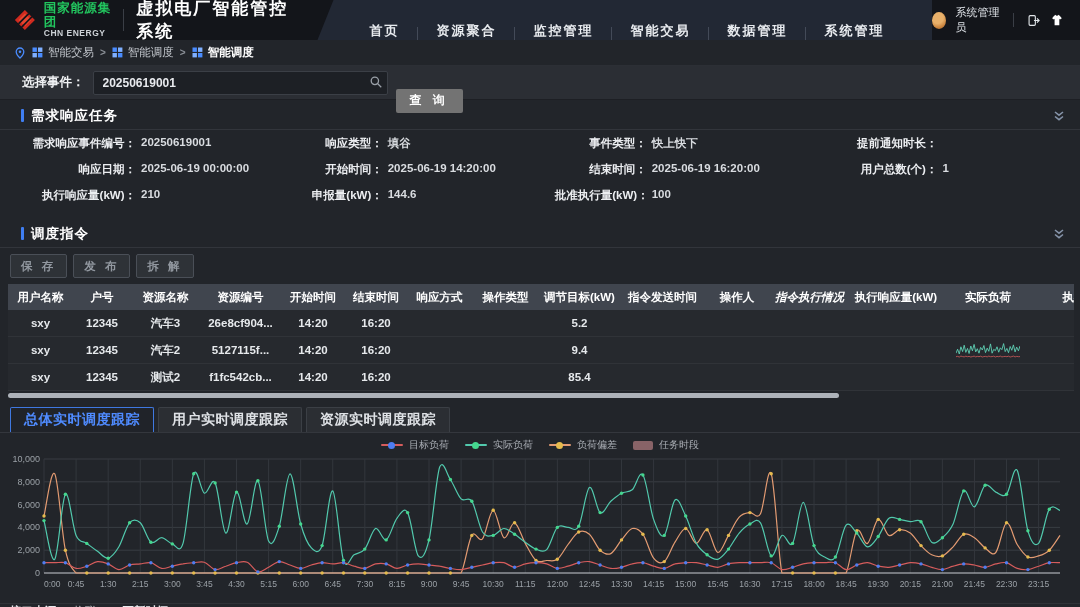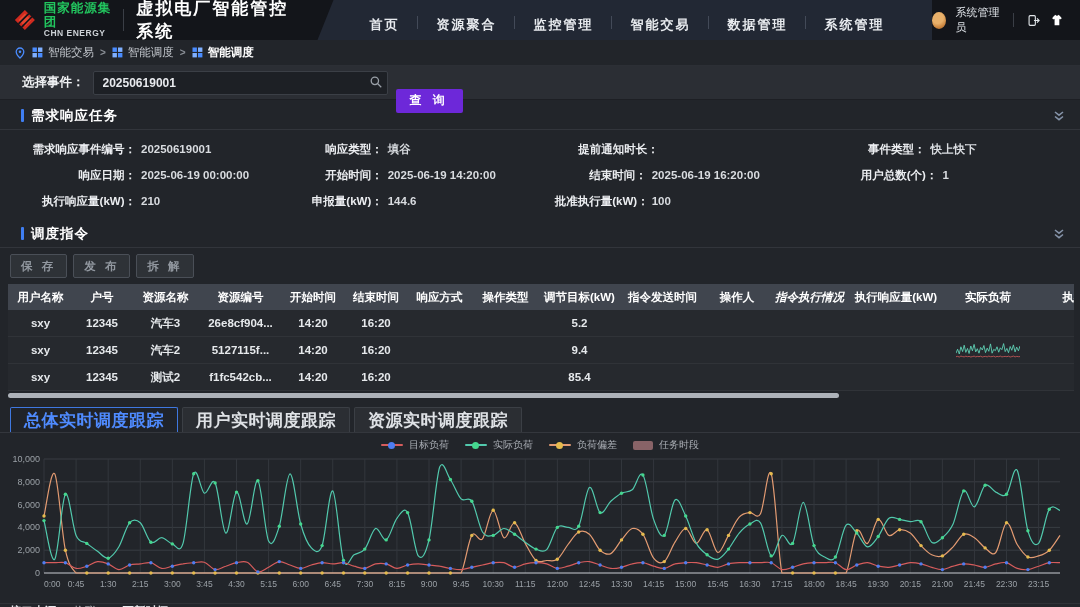--- a/index.html
+++ b/index.html
@@ -9,21 +9,21 @@
 
   
   .hdr { height:40px; background:#13151a; display:flex; align-items:center; flex:0 0 40px; }
   .brand { display:flex; align-items:center; padding-left:12px; }
   .logo { width:30px; height:30px; }
   .org { margin-left:6px; line-height:1.05; }
   .org-cn { font-size:12.5px; font-weight:bold; color:#22c55e; letter-spacing:1px; }
   .org-en { font-size:8.5px; color:#cdd1d6; font-weight:bold; letter-spacing:.5px; }
   .brand-div { width:1px; height:22px; background:#3a3e46; margin:0 12px 0 10px; }
   .app-title { font-size:17px; font-weight:bold; color:#fff; letter-spacing:2px; }
-  .nav { margin-left:18px; height:40px; display:flex; align-items:flex-start; background:#222834;
+  .nav { margin-left:18px; height:40px; display:flex; align-items:flex-end; background:#222834;
          padding:16px 30px 0 34px; clip-path:polygon(16px 0,100% 0,100% 100%,0 100%); }
   .nav-item { font-size:13px; font-weight:bold; color:#e8ebef; letter-spacing:2px; padding:0 18px;
               cursor:pointer; white-space:nowrap; }
   .nav-sep { width:1px; height:13px; background:#434a58; }
   .user-area { margin-left:auto; display:flex; align-items:center; gap:9px; padding-right:16px; }
   .avatar { width:17px; height:17px; border-radius:50%;
             background:radial-gradient(circle at 40% 35%, #e8b06a 0 40%, #c9823c 70%, #8a5a28); }
   .user-name { font-size:11px; color:#dfe3e8; }
   .vdiv { width:1px; height:14px; background:#3a3e46; margin:0 4px; }
   .hicon { width:17px; height:17px; cursor:pointer; }
@@ -37,33 +37,33 @@
 
   
   .search-row { height:34px; flex:0 0 34px; background:#2b2e34; display:flex; align-items:center;
                 padding-left:22px; border-bottom:1px solid #1d1f24; }
   .search-label { font-size:12.5px; font-weight:bold; color:#f0f2f4; margin-right:8px; }
   .input-wrap { position:relative; width:295px; height:24px; }
   .input-wrap input { width:100%; height:100%; background:#1d2025; border:1px solid #3b3f46;
     border-radius:2px; color:#e8eaee; font-size:12px; font-weight:bold; padding:0 24px 0 9px;
     font-family:inherit; outline:none; }
   .input-wrap svg { position:absolute; right:5px; top:4.5px; width:14px; height:14px; cursor:pointer; }
-  .query-btn { margin-left:8px; height:24px; padding:0 14px; background:#6d28d9; color:#fff;
+  .query-btn { margin-left:8px; height:24px; padding:0 14px; background:#737373; color:#fff;
     border:none; border-radius:2px; font-size:12px; font-weight:bold; letter-spacing:4px; cursor:pointer;
     font-family:inherit;margin-top:36px; }
 
   
   .sec-hd { display:flex; align-items:center; height:28px; padding:0 14px 0 21px;
             border-bottom:1px solid #32353b; margin-top:2px; }
   .sec-bar { width:3px; height:13px; background:#3f7ef2; margin-right:7px; border-radius:1px; }
   .sec-title { font-size:13.5px; font-weight:bold; color:#fff; letter-spacing:1px; }
   .collapse { margin-left:auto; width:14px; height:14px; cursor:pointer; }
 
   .fields { display:grid; grid-template-columns:26% 25% 26% 23%; padding:6px 0 4px 8px; }
-  .fld { display:flex; font-size:11.5px; height:26px; align-items:center; }
+  .fld { display:flex; font-size:11.5px; height:26px; align-items:flex-start; }
   .fld .lb { font-weight:bold; color:#eceef1; text-align:right; white-space:nowrap; }
   .fld .vl { color:#d9dce0; margin-left:5px; font-weight:bold; white-space:nowrap; }
   .lbw0 { width:128px; } .lbw1 { width:96px; } .lbw2 { width:92px; } .lbw3 { width:104px; }
 
   .btn-row { display:flex; gap:6px; padding:6px 0 6px 10px; }
   .cmd-btn { height:24px; min-width:44px; padding:0 10px; background:#2e3237; color:#9298a0;
     border:1px solid #4a4f57; border-radius:2px; font-size:11.5px; font-weight:bold;
     letter-spacing:3px; cursor:pointer; font-family:inherit; }
 
   
@@ -71,21 +71,21 @@
   .t-head { display:flex; background:#40454e; height:26px; }
   .t-head .cell { font-weight:bold; color:#fff; }
   .t-row { display:flex; height:27px; background:#26292e; border-bottom:1px solid #303338; cursor:pointer; }
   .cell { flex:0 0 auto; display:flex; align-items:center; justify-content:center;
           font-size:11.5px; color:#e6e9ec; font-weight:bold; overflow:hidden; white-space:nowrap; }
   .hscroll { margin:2px 0 2px 8px; width:1066px; height:5px; }
   .hthumb { width:78%; height:5px; background:#aeb3ba; border-radius:3px; cursor:pointer; }
 
   
   .tabs { display:flex; gap:4px; padding:7px 0 0 10px; border-bottom:1px solid #34373d; height:33px; }
-  .tab { height:25px; padding:5px 13px; display:flex; align-items:center; font-size:17px; font-weight:bold;
+  .tab { height:25px; padding:5px 13px; display:flex; align-items:center; font-size:14px; font-weight:bold;
          background:#2b2e33; border:1px solid #3b3f45; border-bottom:none; color:#dfe2e6;
          border-radius:2px 2px 0 0; cursor:pointer; letter-spacing:.5px; }
   .tab.active { background:#202329; border-color:#3f78e0; color:#4f8bff; }
 
   
   .chart-wrap { padding:4px 8px 0 8px; }
   .legend { display:flex; justify-content:center; align-items:center; gap:16px; height:16px; }
   .lg-item { display:flex; align-items:center; gap:6px; cursor:pointer;justify-content:space-between; }
   .lg-line { position:relative; width:22px; height:2px; border-radius:1px; }
   .lg-dot { position:absolute; left:7px; top:-2.5px; width:7px; height:7px; border-radius:50%; }
@@ -207,26 +207,26 @@
     <div class="fields" id="demand-fields">
         <div class="fld">
           <span class="lb lbw0">需求响应事件编号：</span>
           <span class="vl">20250619001</span>
         </div>
         <div class="fld">
           <span class="lb lbw1">响应类型：</span>
           <span class="vl">填谷</span>
         </div>
         <div class="fld">
+          <span class="lb lbw2">事件类型：</span>
+          <span class="vl">快上快下</span>
+        </div>
+        <div class="fld">
           <span class="lb lbw3">提前通知时长：</span>
           <span class="vl"></span>
-        </div>
-        <div class="fld">
-          <span class="lb lbw2">事件类型：</span>
-          <span class="vl">快上快下</span>
         </div>
         <div class="fld">
           <span class="lb lbw0">响应日期：</span>
           <span class="vl">2025-06-19 00:00:00</span>
         </div>
         <div class="fld">
           <span class="lb lbw1">开始时间：</span>
           <span class="vl">2025-06-19 14:20:00</span>
         </div>
         <div class="fld">

